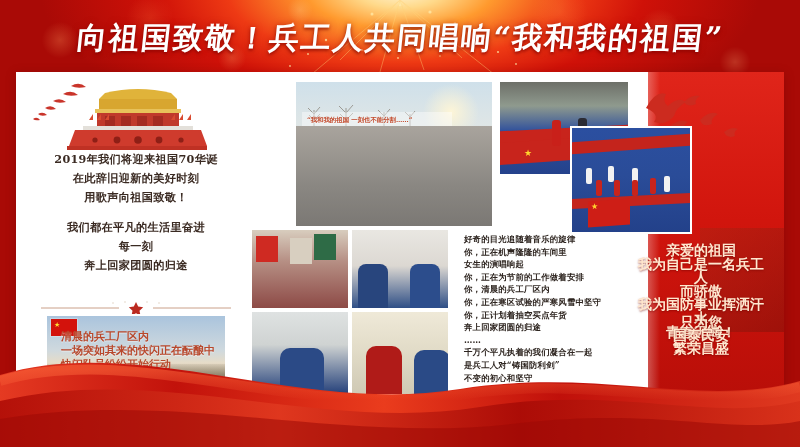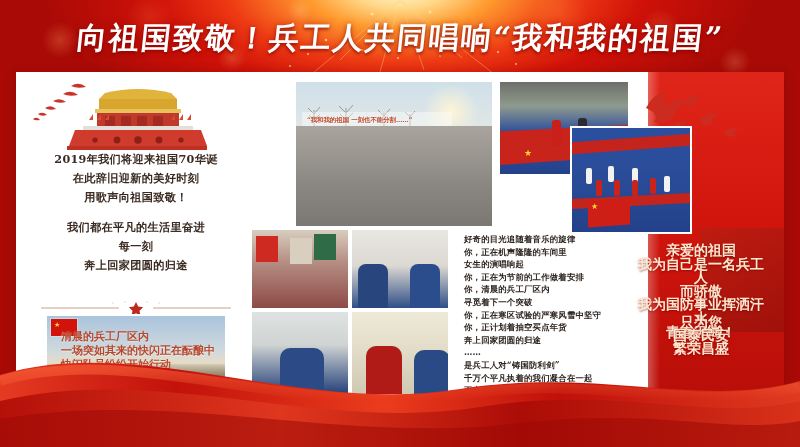--- a/index.html
+++ b/index.html
@@ -354,27 +354,26 @@
         <u style="left:78px;top:8px"></u>
     </div>
   </div>
 
   <div class="body-text">
     <div>好奇的目光追随着音乐的旋律</div>
     <div>你，正在机声隆隆的车间里</div>
     <div>女生的演唱响起</div>
     <div>你，正在为节前的工作做着安排</div>
     <div>你，清晨的兵工厂区内</div>
-    <div>寻觅着下一个突破</div>
     <div>你，正在寒区试验的严寒风雪中坚守</div>
     <div>你，正计划着抽空买点年货</div>
     <div>奔上回家团圆的归途</div>
     <div>……</div>
+    <div>千万个平凡执着的我们凝合在一起</div>
     <div>是兵工人对“铸国防利剑”</div>
-    <div>千万个平凡执着的我们凝合在一起</div>
     <div>不变的初心和坚守</div>
   </div>
 
   <div class="verse verse-a">
     <div>亲爱的祖国</div>
     <div>我为自己是一名兵工人</div>
     <div>而骄傲</div>
     <div>我为国防事业挥洒汗水</div>
     <div>青春无悔！</div>
   </div>

